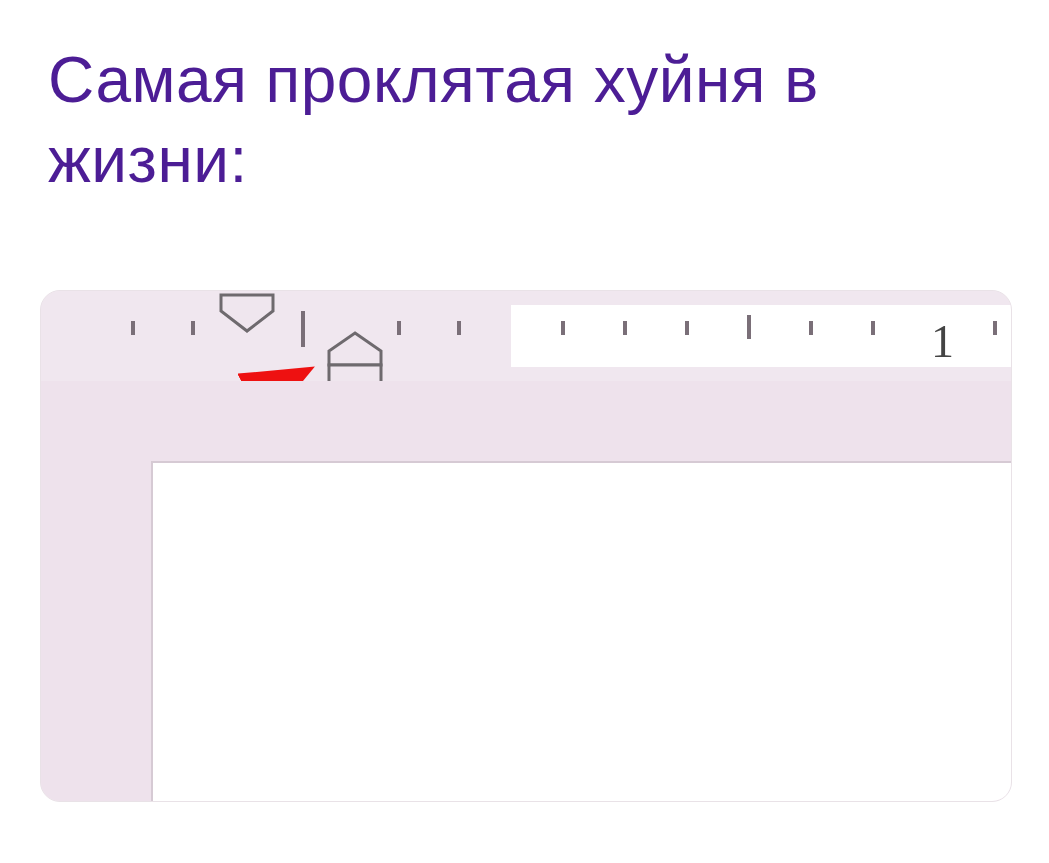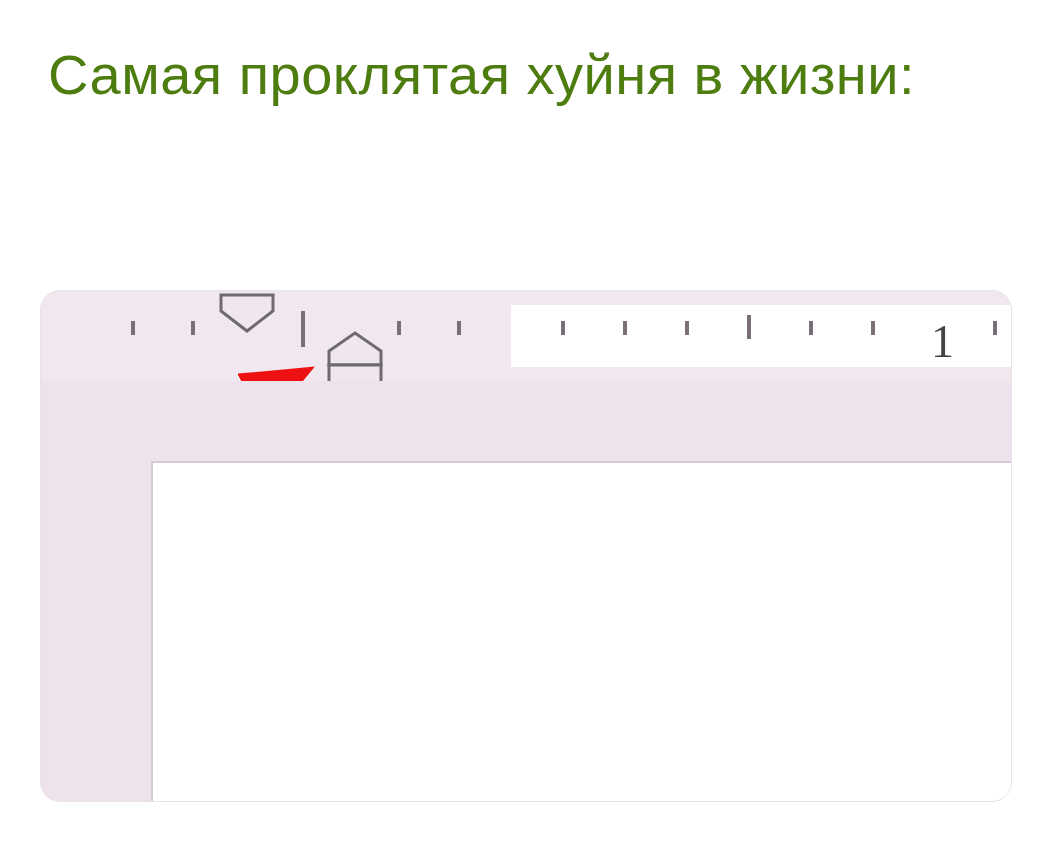--- a/index.html
+++ b/index.html
@@ -1,17 +1,17 @@
 <!DOCTYPE html>
 <html><head>
 <meta charset="utf-8">
 <style>
   html,body{margin:0;padding:0;background:#fff;font-family:Arial,Helvetica,sans-serif;}
   .frame{width:1049px;height:863px;position:relative;background:#fff;}
-  .caption{position:absolute;left:48px;top:40px;right:48px;font-size:56px;line-height:1.25;color:#4d7c0f;letter-spacing:.5px;}
+  .caption{position:absolute;left:48px;top:40px;right:48px;font-size:64px;line-height:1.25;color:#4c1d95;letter-spacing:.5px;}
   .shot{position:absolute;left:40px;top:290px;width:970px;height:510px;border:1px solid #e9e2e7;border-radius:20px;overflow:hidden;background:#f1e8ef;}
   
   .ruler{position:absolute;left:0;top:0;right:0;height:90px;background:#f0e7ef;border-bottom:2px solid #d9cdd7;}
   .ruler-white{position:absolute;right:0;top:14px;height:62px;width:500px;background:#fff;}
   .tick{position:absolute;top:30px;width:2px;background:#7a6f78;}
   .tick.small{height:14px;width:4px;}
   .tick.mid{height:24px;width:4px;top:24px;}
   .tick.big{height:36px;width:4px;top:20px;}
   .num{position:absolute;top:24px;font-family:"Times New Roman",serif;font-size:46px;color:#444;}
   

